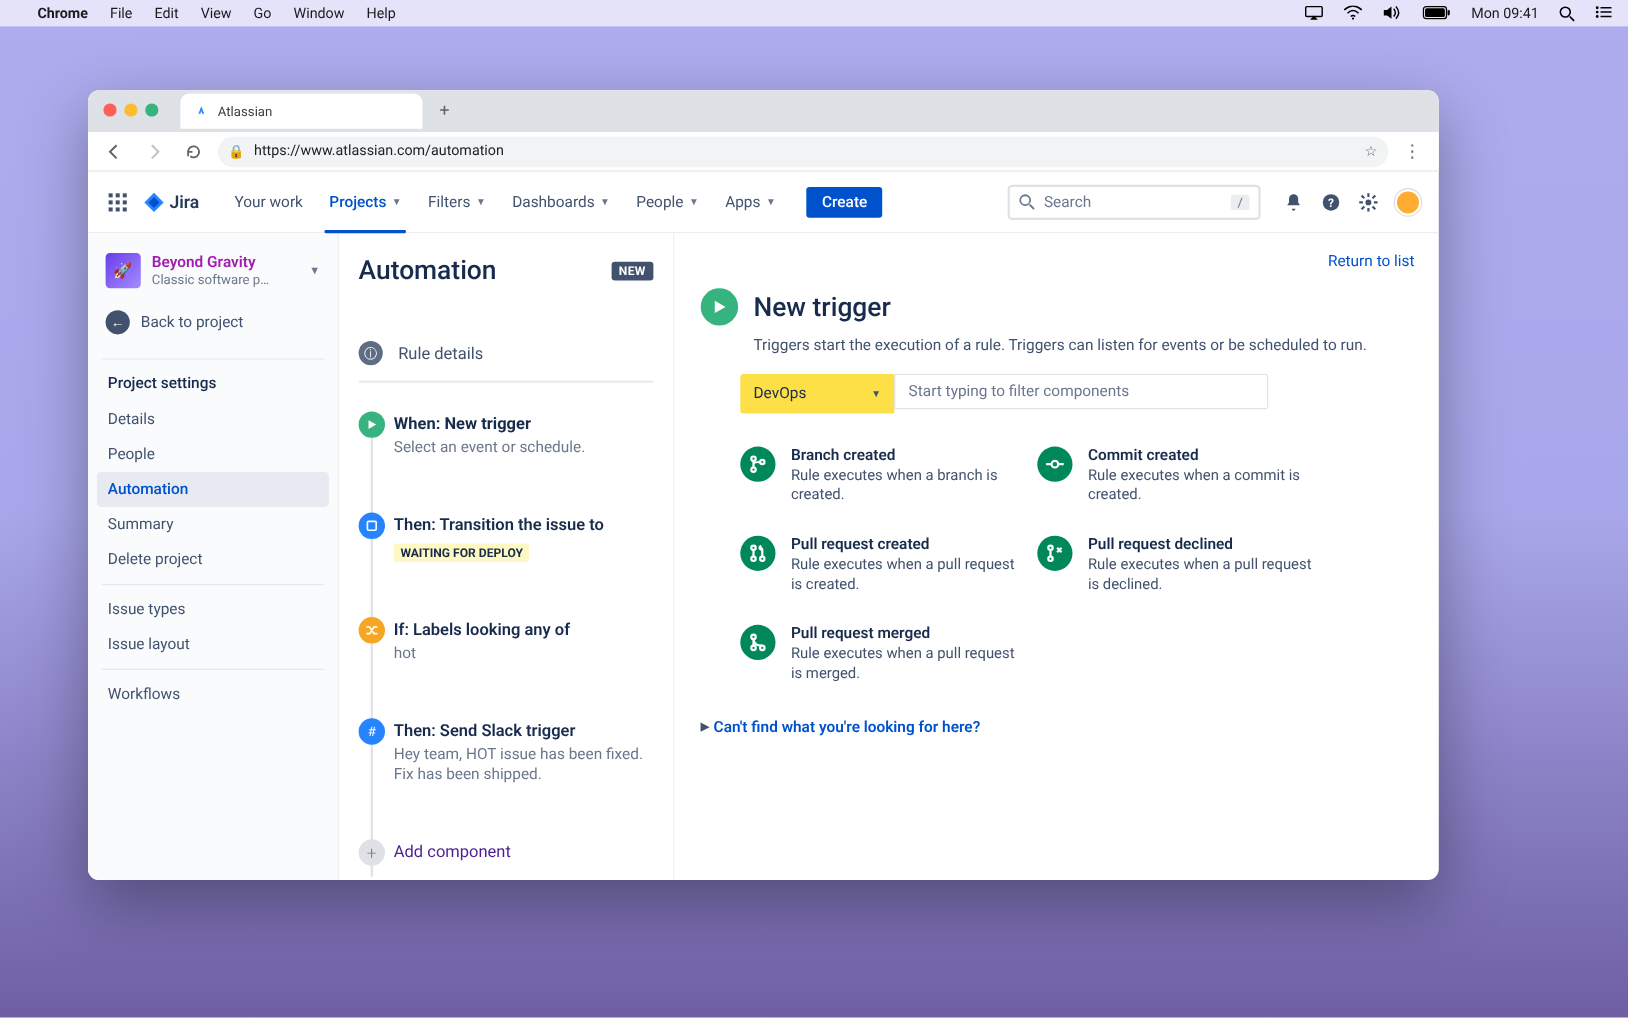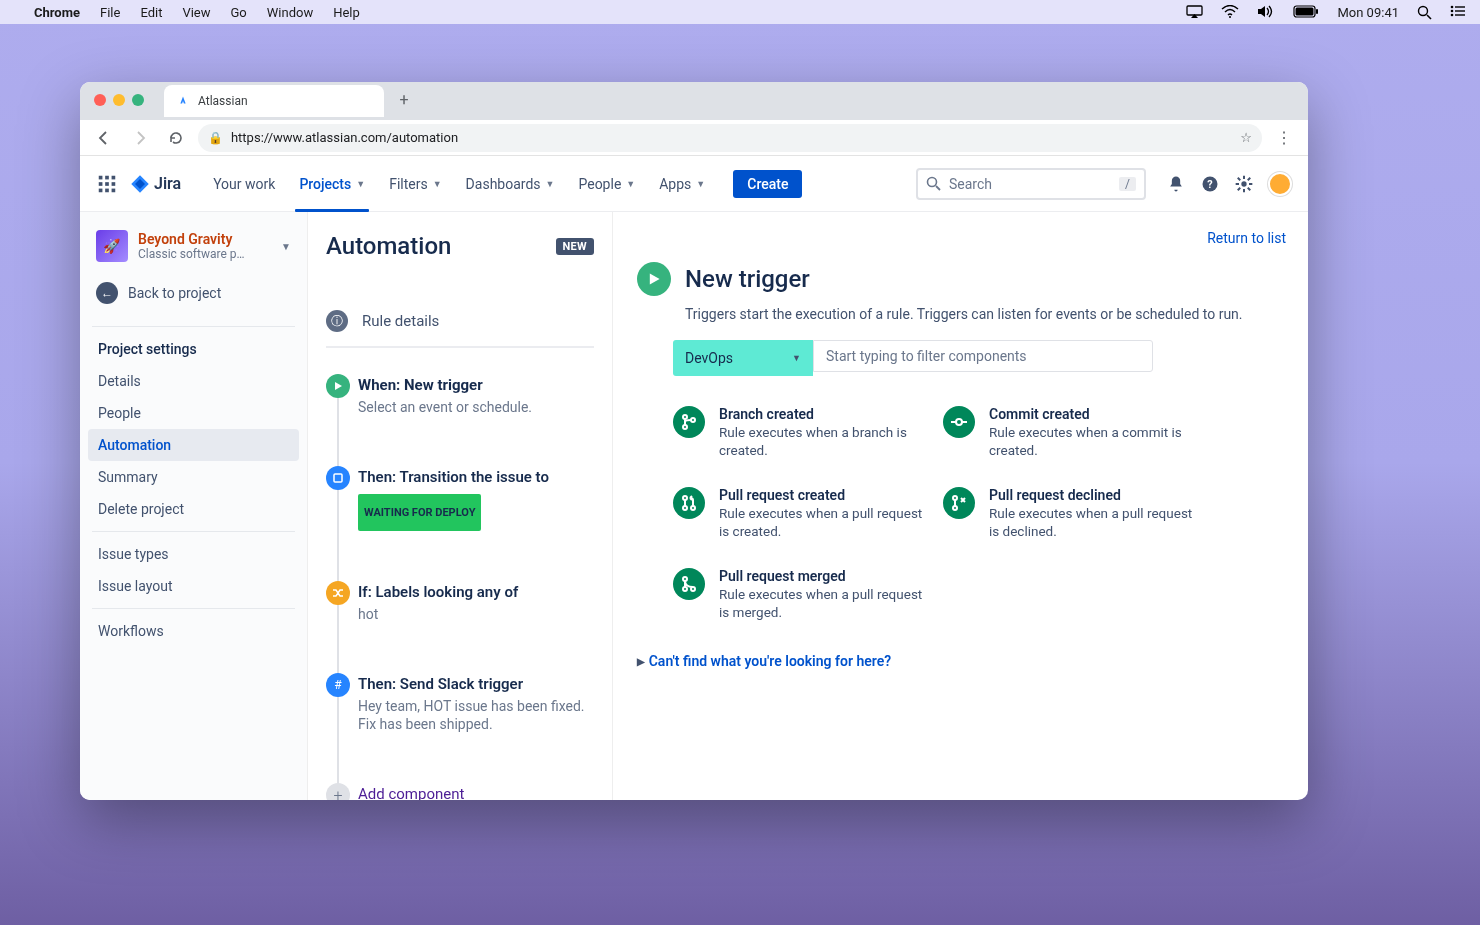--- a/index.html
+++ b/index.html
@@ -52,21 +52,21 @@
   .search-box .kbd{margin-left:auto;background:rgba(9,30,66,.08);padding:0 6px;border-radius:2px;font-size:12px;}
   .top-icons{display:flex;align-items:center;gap:14px;margin-left:14px;}
   .top-icons .ico{color:#42526e;display:flex;align-items:center;justify-content:center;}
   .avatar{width:24px;height:24px;border-radius:50%;background:#ffac33;border:2px solid #fff;box-shadow:0 0 0 1px #ddd;}
 
   
   .content{flex:1;display:flex;min-height:0;}
   .sidebar{width:228px;background:#fafbfc;border-right:1px solid #eee;padding:18px 8px 8px;font-size:14px;color:#42526e;overflow:hidden;flex-shrink:0;}
   .proj-head{display:flex;align-items:center;gap:10px;padding:0 8px 6px;}
   .proj-avatar{width:32px;height:32px;border-radius:4px;background:linear-gradient(135deg,#6a3de8,#a48cff);display:flex;align-items:center;justify-content:center;font-size:14px;}
-  .proj-name{font-weight:600;color:#c2410c;font-size:14px;line-height:16px;}
+  .proj-name{font-weight:600;color:#a21caf;font-size:14px;line-height:16px;}
   .proj-type{font-size:12px;color:#6b778c;white-space:nowrap;overflow:hidden;text-overflow:ellipsis;max-width:120px;}
   .proj-head .caret{margin-left:auto;color:#6b778c;font-size:10px;}
   .back-link{display:flex;align-items:center;gap:10px;padding:14px 8px 16px;font-size:14px;color:#42526e;}
   .back-icon{width:22px;height:22px;border-radius:50%;background:#42526e;color:#fff;display:flex;align-items:center;justify-content:center;font-size:12px;}
   .sep{height:1px;background:#e5e8ec;margin:6px 4px;}
   .side-item{padding:8px 10px;border-radius:4px;cursor:default;}
   .side-item.selected{background:#e7eaf0;color:#0052cc;font-weight:500;}
   .side-section-title{font-weight:500;color:#172b4d;padding:8px 10px;}
 
   
@@ -82,34 +82,34 @@
   .step{display:flex;gap:8px;position:relative;margin-bottom:50px;align-items:flex-start;}
   .step .dot{width:24px;height:24px;border-radius:50%;display:flex;align-items:center;justify-content:center;color:#fff;flex-shrink:0;z-index:1;font-size:12px;}
   .dot.green{background:#36b37e;}
   .dot.blue{background:#2684ff;}
   .dot.orange{background:#f5a623;}
   .dot.gray{background:#dfe1e6;color:#6b778c;font-size:16px;font-weight:300;}
   .step-body{padding-top:0;}
   .step-title{font-weight:600;color:#172b4d;font-size:15px;line-height:22px;}
   .step-title.bold{font-weight:700;}
   .step-sub{color:#6b778c;font-size:14px;margin-top:2px;line-height:18px;}
-  .badge-status{display:inline-block;margin-top:6px;background:#22c55e;color:#172b4d;font-size:11px;font-weight:700;padding:12px 6px;border-radius:2px;}
+  .badge-status{display:inline-block;margin-top:6px;background:#fef9c3;color:#172b4d;font-size:11px;font-weight:700;padding:2px 6px;border-radius:2px;}
   .step.add .step-title{color:#4c1d95;font-weight:400;}
 
   
   .detail{flex:1;padding:18px 22px 18px 24px;overflow:auto;}
   .detail-top{display:flex;justify-content:flex-end;margin-bottom:2px;}
   .link{color:#0052cc;font-size:14px;}
   .trigger-head{display:flex;align-items:center;gap:14px;margin-top:16px;}
   .big-play{width:34px;height:34px;border-radius:50%;background:#36b37e;display:flex;align-items:center;justify-content:center;}
   .big-play svg{fill:#fff;}
   .trigger-title{font-size:24px;font-weight:500;color:#172b4d;}
   .trigger-desc{color:#42526e;font-size:14px;margin-top:10px;margin-left:48px;}
   .filter-row{display:flex;margin-top:18px;margin-left:36px;gap:0;}
-  .select{background:#5eead4;height:36px;display:flex;align-items:center;padding:0 12px;gap:30px;font-size:14px;color:#172b4d;border-radius:3px 0 0 3px;min-width:140px;}
+  .select{background:#fde047;height:36px;display:flex;align-items:center;padding:0 12px;gap:30px;font-size:14px;color:#172b4d;border-radius:3px 0 0 3px;min-width:140px;}
   .select .caret{font-size:9px;color:#42526e;margin-left:auto;}
   .text-filter{flex:1;height:32px;border:1px solid #dfe1e6;border-radius:0 3px 3px 0;padding:0 12px;font-size:14px;color:#6b778c;display:flex;align-items:center;max-width:340px;}
   .trigger-grid{display:grid;grid-template-columns:1fr 1fr;gap:28px 20px;margin-top:30px;margin-left:36px;max-width:520px;}
   .trigger-card{display:flex;gap:14px;align-items:flex-start;}
   .card-ico{width:32px;height:32px;border-radius:50%;background:#00875a;display:flex;align-items:center;justify-content:center;flex-shrink:0;}
   .card-ico svg{stroke:#fff;fill:none;stroke-width:2;}
   .card-title{font-weight:600;color:#172b4d;font-size:14px;}
   .card-desc{color:#42526e;font-size:13.5px;line-height:18px;margin-top:1px;}
   .cant-find{margin-top:32px;margin-left:0;color:#0052cc;font-weight:600;font-size:14px;display:flex;align-items:center;gap:4px;}
   .cant-find .chev{font-size:10px;color:#42526e;}

